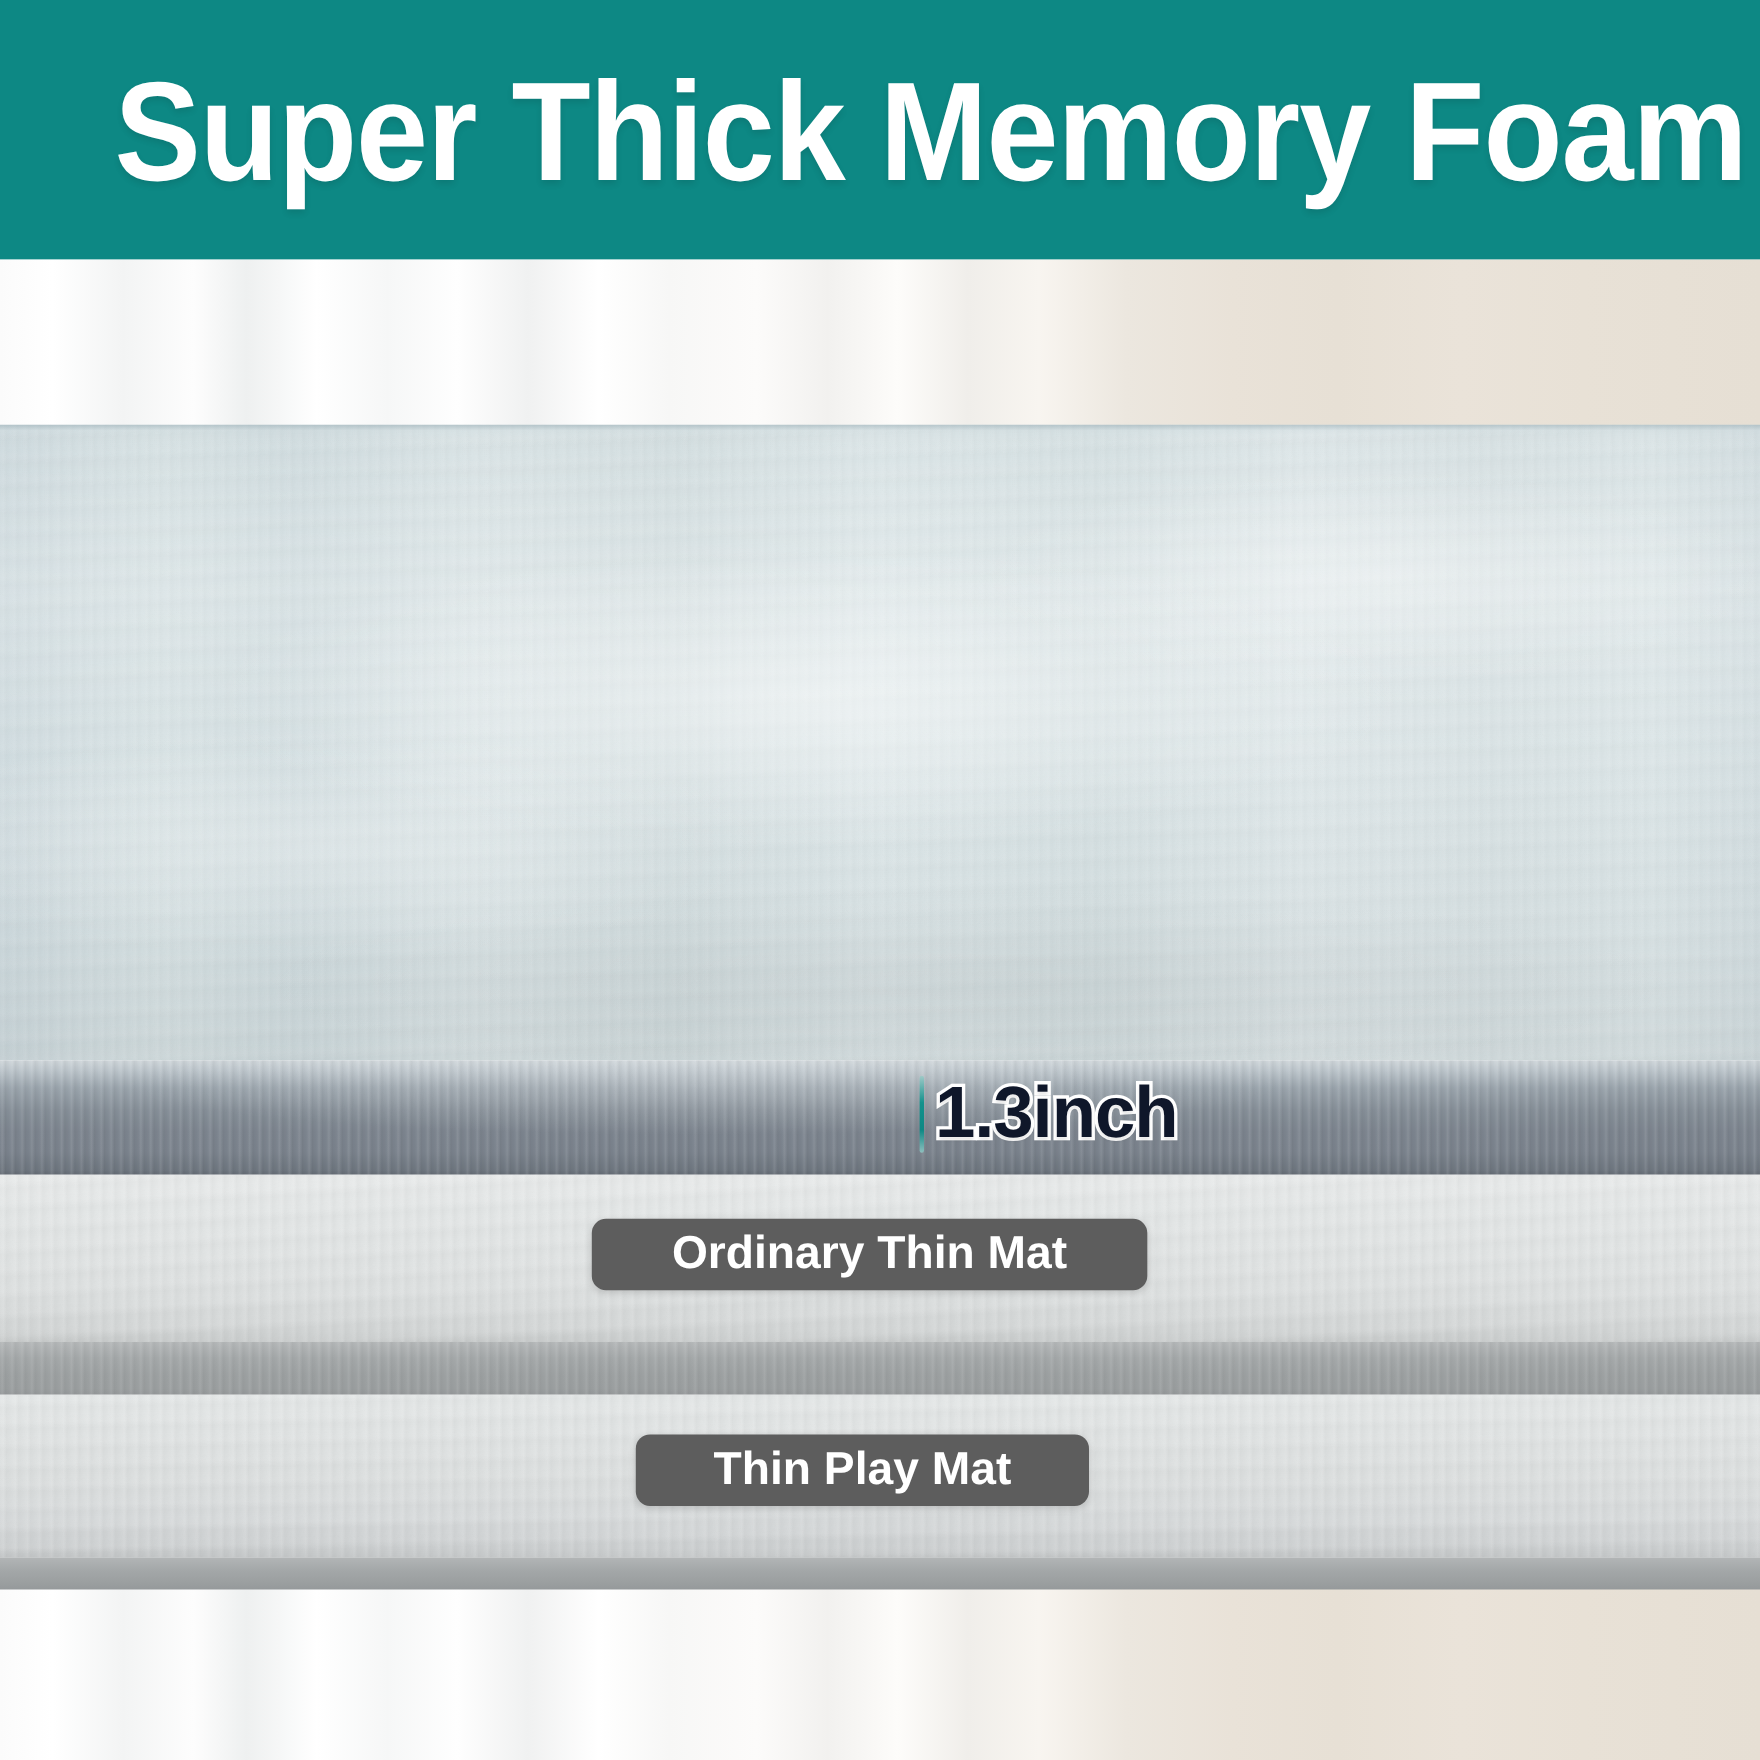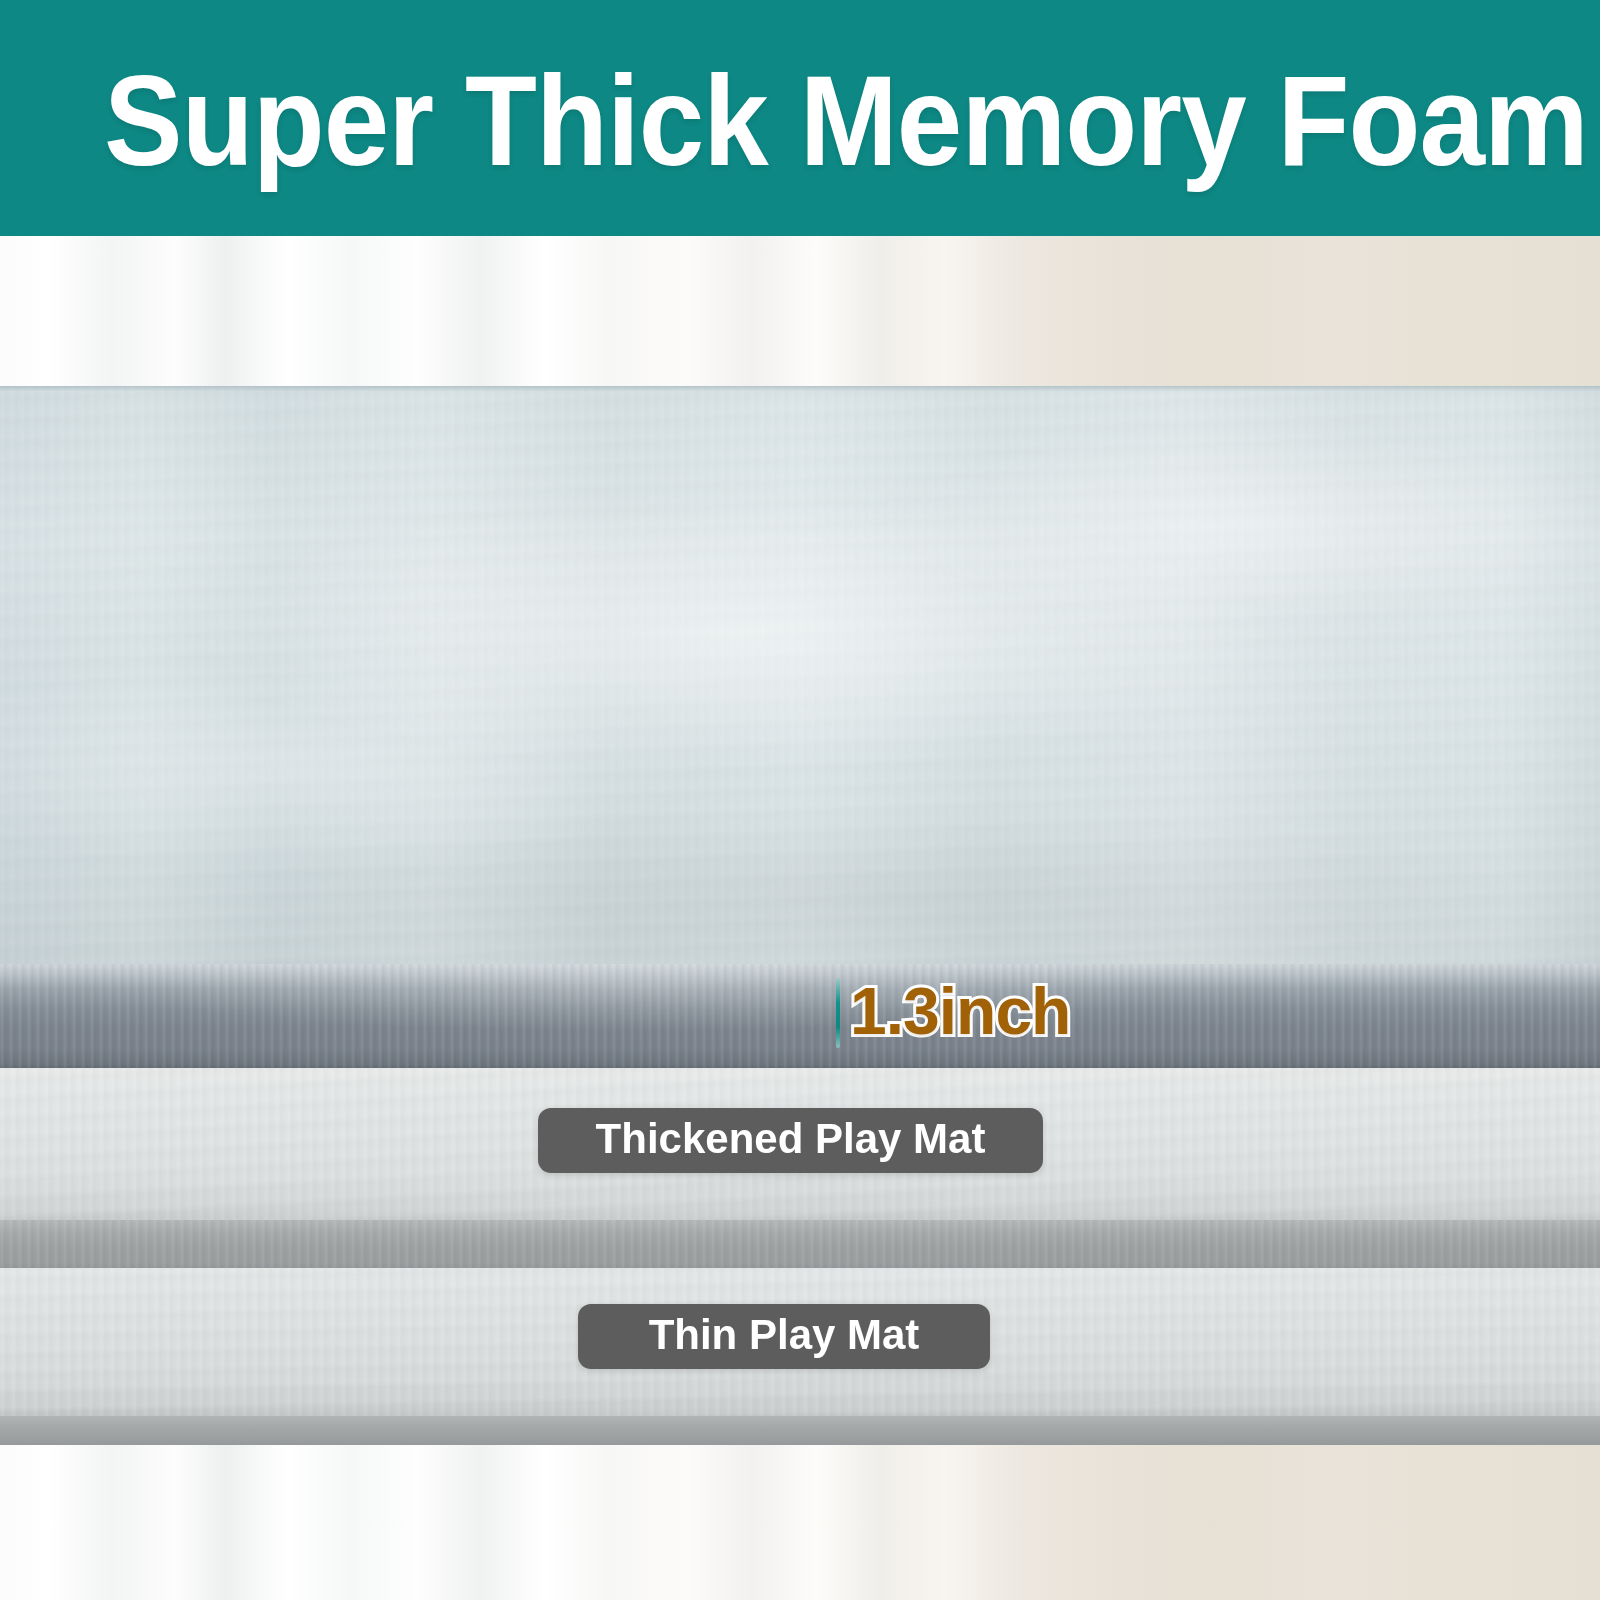--- a/index.html
+++ b/index.html
@@ -311,21 +311,21 @@
   #thickness-measure-line {
     width:4px; height:70px;
     background:linear-gradient(180deg,#9fc9c7 0%, #13918c 35%, #0d8884 70%, #8fbfbe 100%);
     border-radius:2px;
   }
   #thickness-value {
     font-family:"Liberation Sans Narrow","Liberation Sans", sans-serif;
     font-weight:bold;
     font-size:66px;
     line-height:1;
-    color:#a16207;
+    color:#0f172a;
     letter-spacing:-1px;
     padding-bottom:4px;
     -webkit-text-stroke:6px #ffffff;
     paint-order:stroke fill;
     text-shadow:
       0 0 2px rgba(255,255,255,0.9),
       0 2px 3px rgba(0,0,0,0.10);
   }
 </style>
 </head>
@@ -369,20 +369,20 @@
 
   <div class="room-bg" id="room-bg-bottom"></div>
 
 
   <div id="thickness-callout">
     <div id="thickness-measure-line"></div>
     <div id="thickness-value">1.3inch</div>
   </div>
 
   <div class="pill" id="label-ordinary-mat">
-    <span class="pill-text">Thickened Play Mat</span>
+    <span class="pill-text">Ordinary Thin Mat</span>
   </div>
 
   <div class="pill" id="label-thin-mat">
     <span class="pill-text">Thin Play Mat</span>
   </div>
 
 </div>
 
 </body></html>

